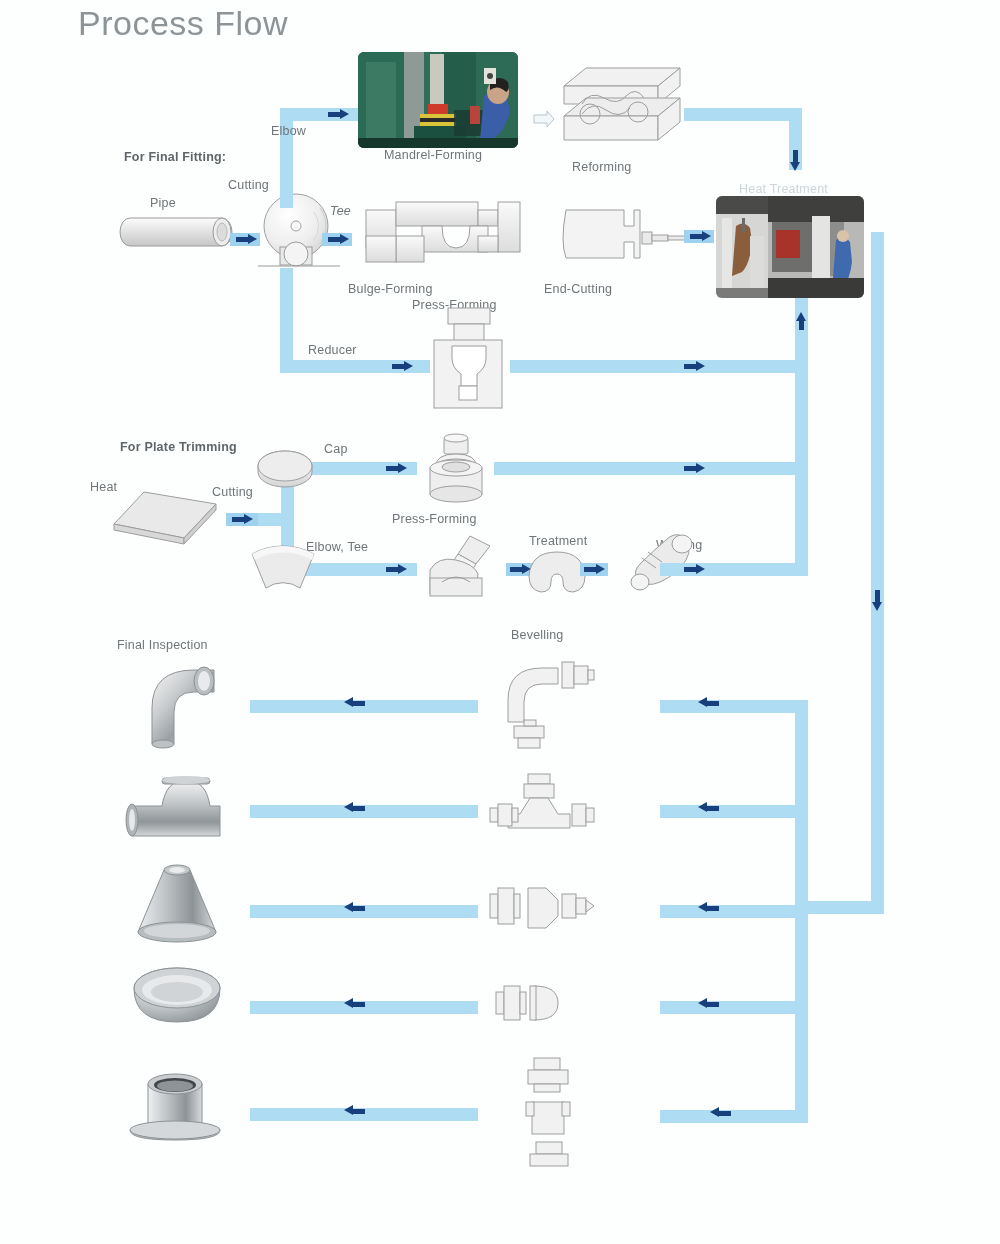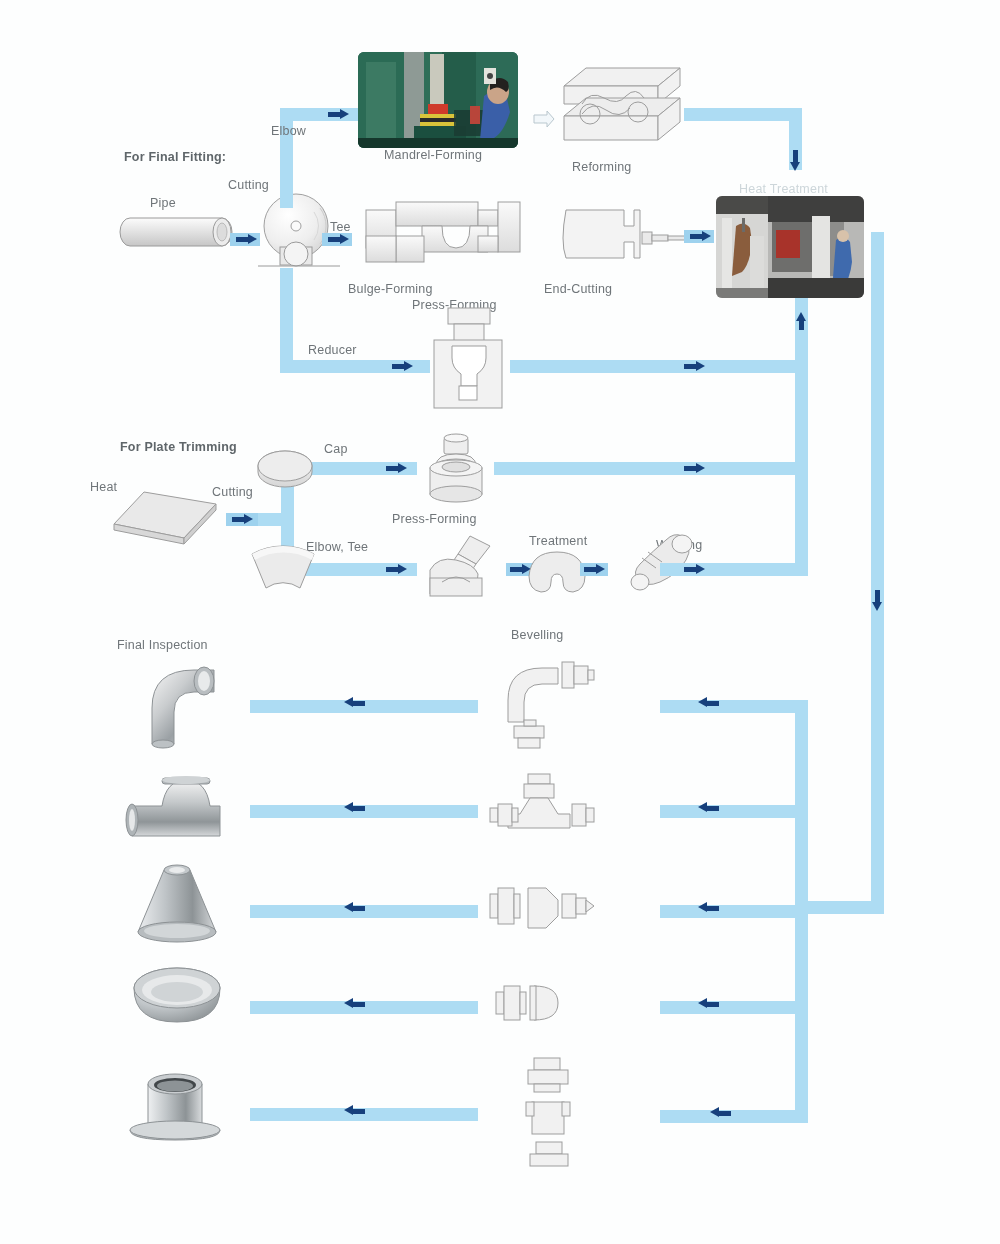--- a/index.html
+++ b/index.html
@@ -37,20 +37,21 @@
 
   
   .art{position:absolute;}
   .art svg{display:block;overflow:visible;}
 </style>
 </head>
 <body>
 
 <div id="stage">
 
+  <div class="title">Process Flow</div>
 
   <div class="lbl bold" style="left:124px;top:150px;">For Final Fitting:</div>
   <div class="lbl bold" style="left:120px;top:440px;">For Plate Trimming</div>
 
   <div class="art" style="left:118px;top:216px;">
     <svg width="118" height="34" viewBox="0 0 118 34">
       <defs>
           <linearGradient id="gpipe" x1="0" y1="0" x2="0" y2="1">
         <stop offset="0" stop-color="#fcfcfc"></stop>
             <stop offset=".45" stop-color="#e4e4e4"></stop>
@@ -90,21 +91,21 @@
 
   <div class="bar v" style="left:280px;top:108px;height:100px;"></div>
   <div class="bar h" style="left:280px;top:108px;width:85px;"></div>
   <div class="lbl" style="left:271px;top:92px;margin-top:32px;">Elbow</div>
   <div class="arstem" style="left:328px;top:112px;width:12px;height:5px;"></div>
   <div class="ar r" style="left:340px;top:109px;"></div>
 
   <div class="arbox" style="left:322px;top:233px;width:30px;"></div>
   <div class="arstem" style="left:328px;top:237px;width:12px;height:5px;"></div>
   <div class="ar r" style="left:340px;top:234px;"></div>
-  <div class="lbl" style="left:330px;top:220px;">Tee</div>
+  <div class="lbl" style="left:330px;top:204px;font-style:italic;">Tee</div>
 
   <div class="bar v" style="left:280px;top:268px;height:105px;"></div>
   <div class="bar h" style="left:280px;top:360px;width:150px;"></div>
   <div class="lbl" style="left:308px;top:343px;">Reducer</div>
   <div class="arstem" style="left:392px;top:364px;width:12px;height:5px;"></div>
   <div class="ar r" style="left:404px;top:361px;"></div>
 
   <div class="photo" style="left:358px;top:52px;width:160px;height:96px;">
     <svg width="160" height="96" viewBox="0 0 160 96">
       <rect width="160" height="96" fill="#1f5b4a"></rect>

